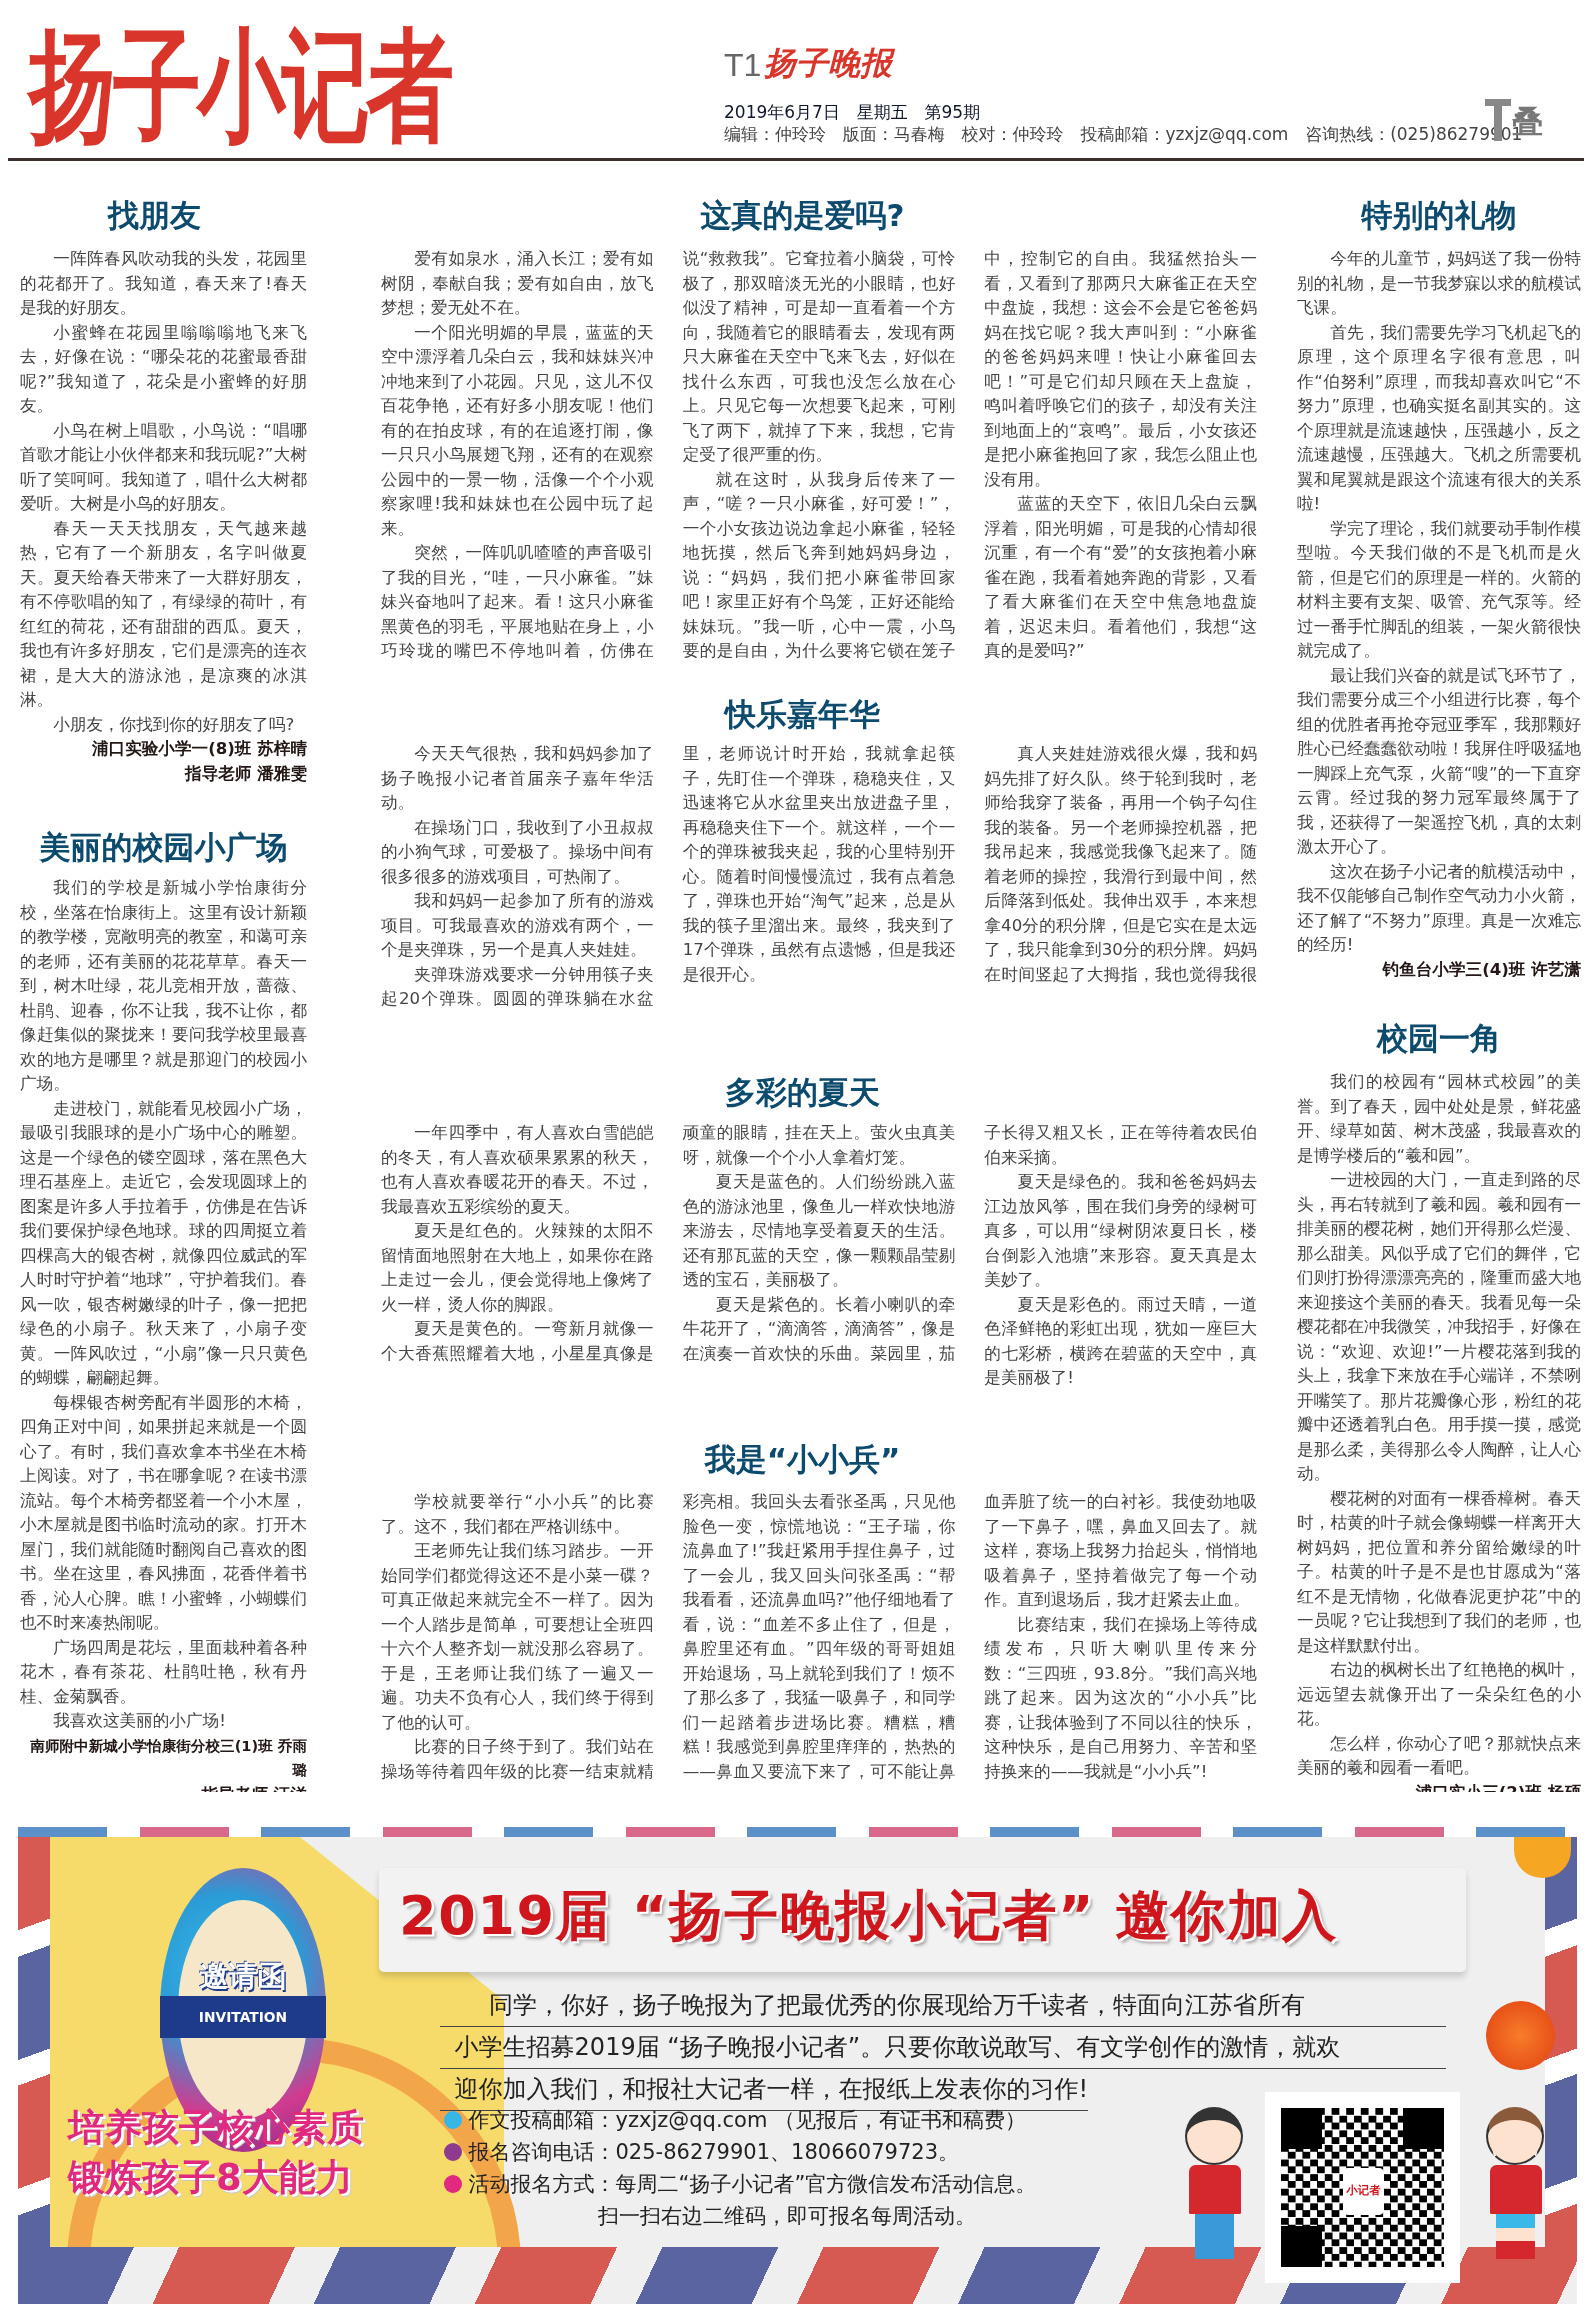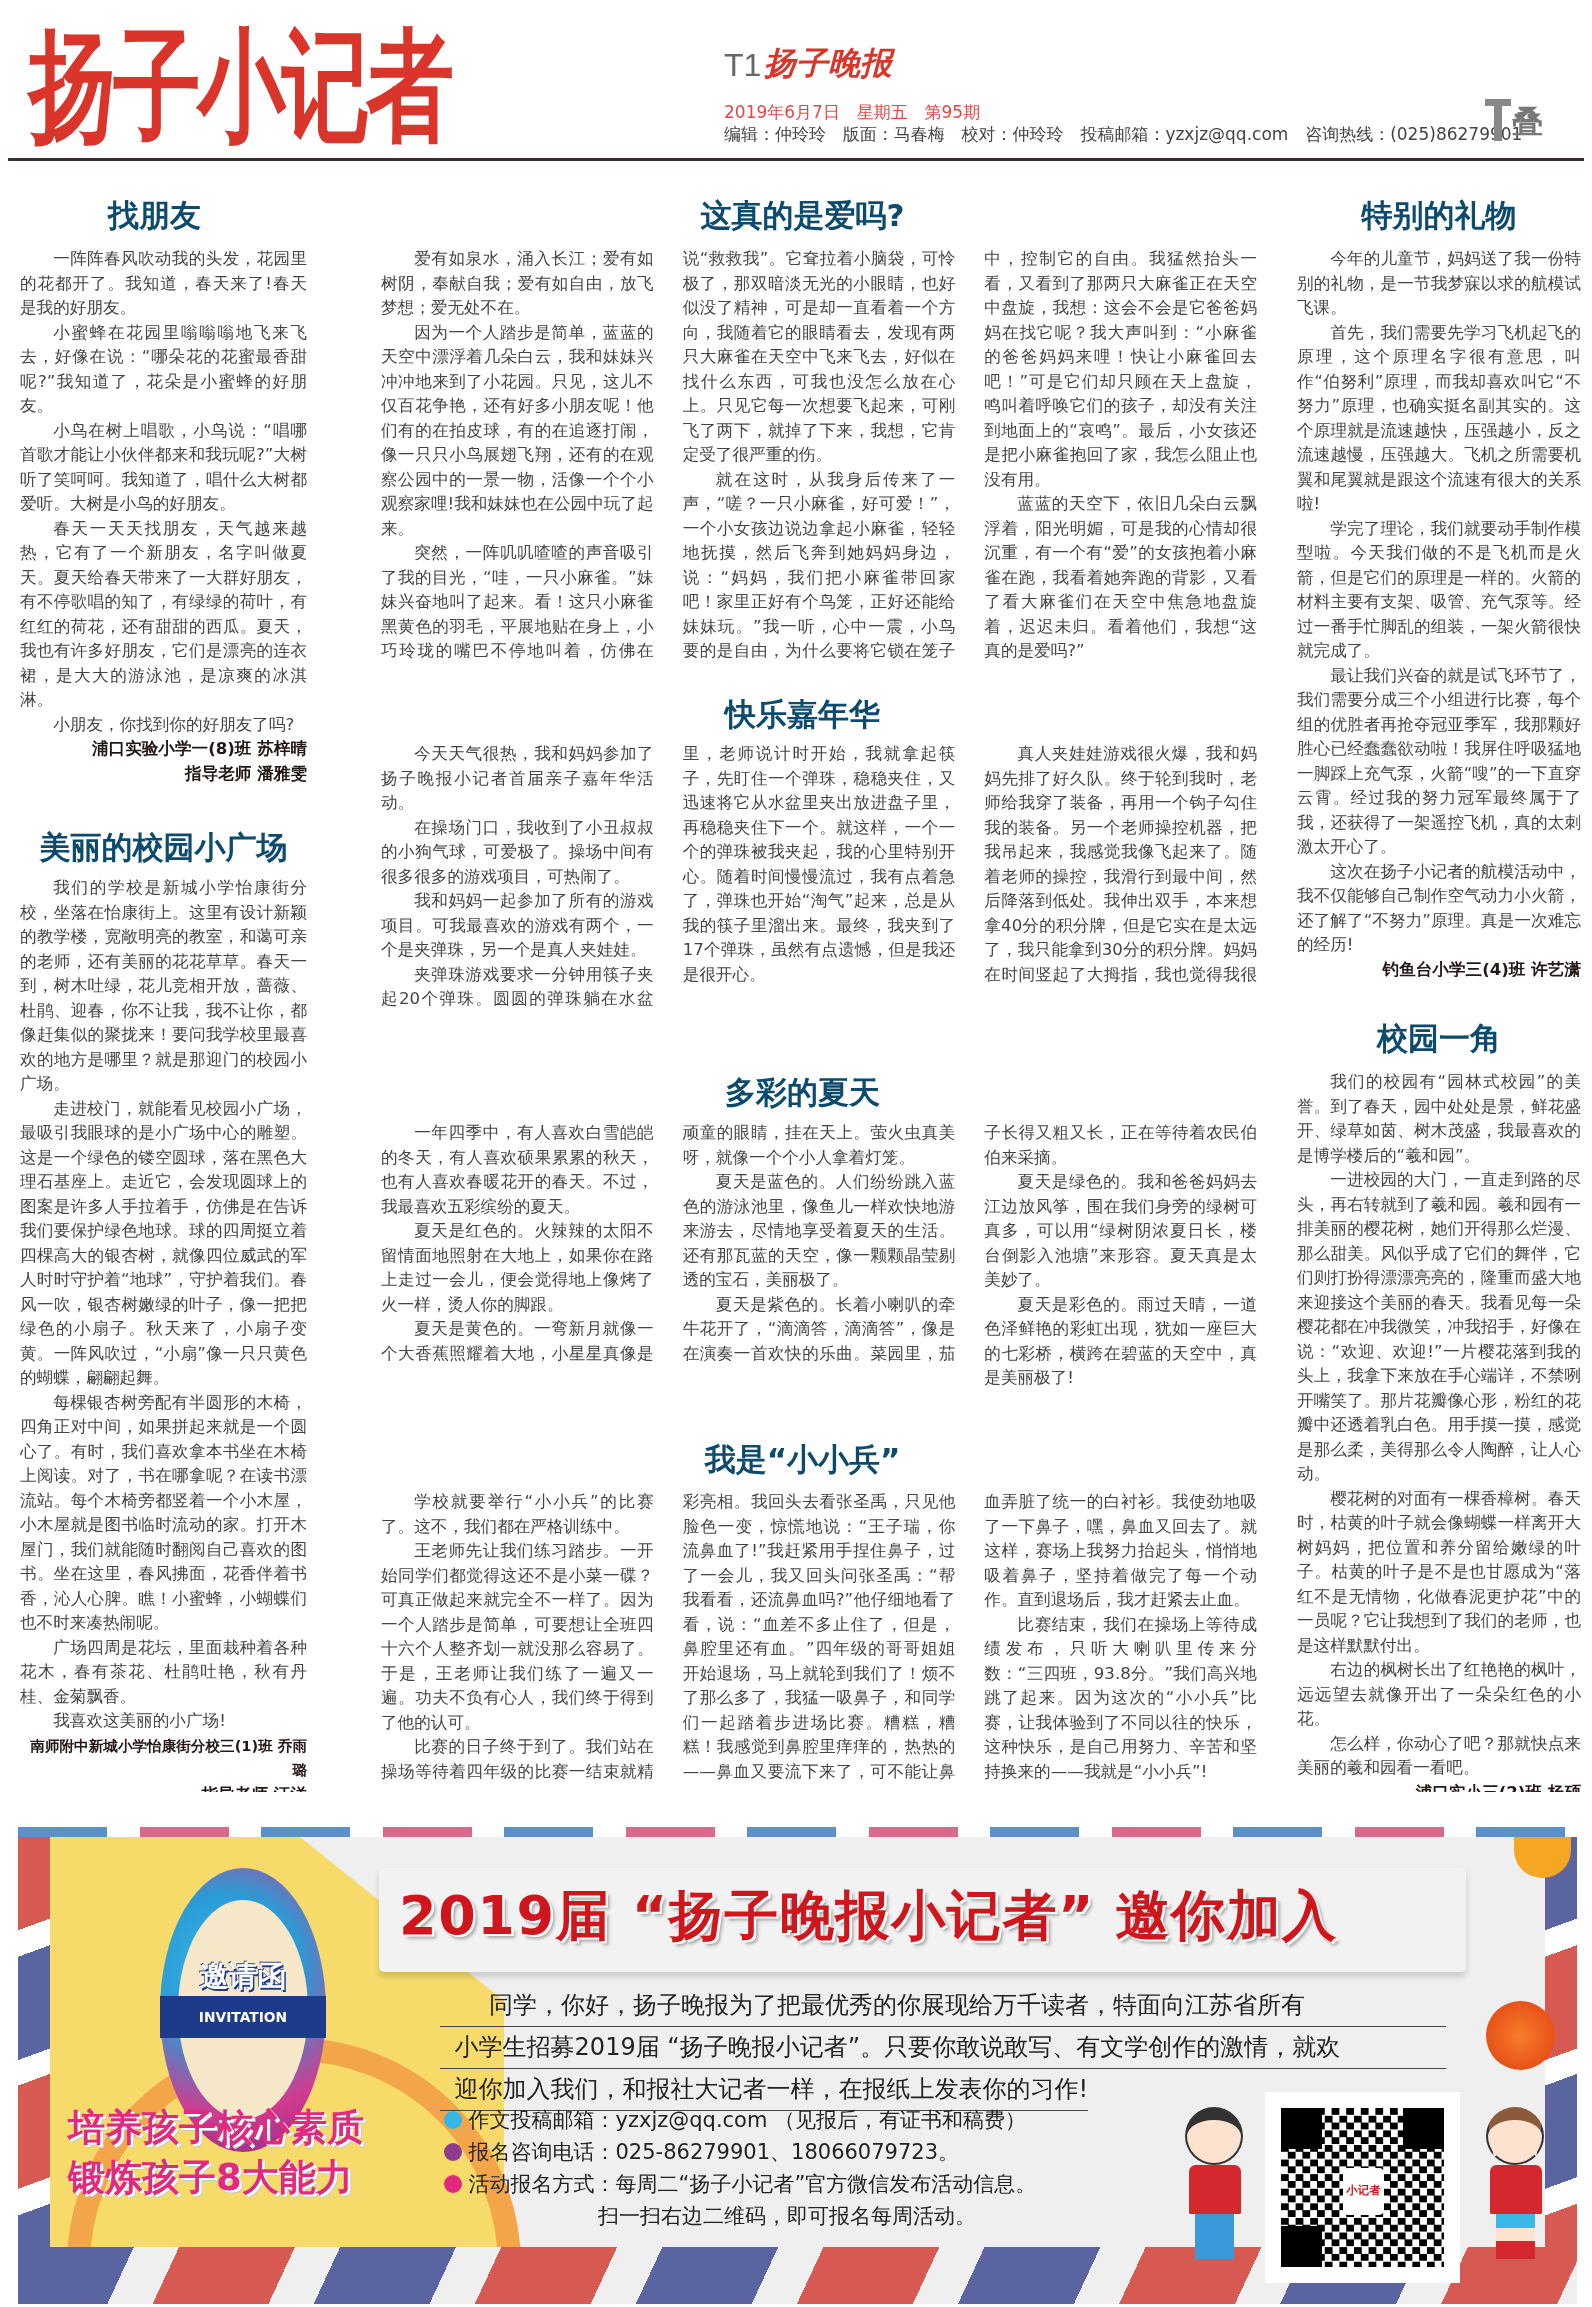--- a/index.html
+++ b/index.html
@@ -2,21 +2,21 @@
 <html style="font-size:13px"><head>
 <meta charset="utf-8">
 <style>
 *{box-sizing:border-box;margin:0;padding:0}
 html,body{width:1593px;height:2307px;background:#fff;overflow:hidden}
 body{font-family:"DejaVu Sans","Liberation Sans",sans-serif;color:#333;position:relative}
 .masthead{position:absolute;left:0;top:0;width:1593px;height:154px}
 .mast-title{position:absolute;left:29px;top:19.5px;font-family:"DejaVu Serif","Liberation Serif",serif;font-size:122px;line-height:130px;color:#d9352a;letter-spacing:-4.9px;transform:scaleX(0.72);transform-origin:left top;font-weight:bold}
 .mast-t1{position:absolute;left:724px;top:47px;font-size:32px;color:#666;font-family:"Liberation Sans",sans-serif}
 .mast-logo{position:absolute;left:764px;top:42px;font-size:32px;color:#d9352a;font-style:italic;font-family:"DejaVu Serif",serif;font-weight:bold}
-.mast-line1{position:absolute;left:724px;top:101px;font-size:17px;color:#ef4444;word-spacing:11.4px}
+.mast-line1{position:absolute;left:724px;top:101px;font-size:17px;color:#0f172a;word-spacing:11.4px}
 .mast-line2{position:absolute;left:724px;top:123px;font-size:17px;color:#444}
 .mast-line2 span{margin-right:11.4px}
 .mast-T{position:absolute;left:1494px;top:99px;width:8px;height:42px;background:#888}
 .mast-T:before{content:"";position:absolute;left:-9px;top:0;width:26px;height:6.5px;background:#888}
 .mast-stack{position:absolute;left:1512px;top:101px;font-size:31px;color:#777;font-weight:bold}
 .rule{position:absolute;left:8px;top:158px;width:1576px;height:3.2px;background:#3a2f2c}
 
 .article-title{position:absolute;font-size:31px;font-weight:bold;color:#0c4a6e;text-align:center}
 .col{position:absolute;font-size:16.6px;line-height:24.5px;color:#444;text-align:justify;overflow:hidden}
 .col p{text-indent:2em}
@@ -100,21 +100,21 @@
   <p>每棵银杏树旁配有半圆形的木椅，四角正对中间，如果拼起来就是一个圆心了。有时，我们喜欢拿本书坐在木椅上阅读。对了，书在哪拿呢？在读书漂流站。每个木椅旁都竖着一个小木屋，小木屋就是图书临时流动的家。打开木屋门，我们就能随时翻阅自己喜欢的图书。坐在这里，春风拂面，花香伴着书香，沁人心脾。瞧！小蜜蜂，小蝴蝶们也不时来凑热闹呢。</p>
   <p>广场四周是花坛，里面栽种着各种花木，春有茶花、杜鹃吐艳，秋有丹桂、金菊飘香。</p>
   <p>我喜欢这美丽的小广场!</p>
   <p class="byline" style="font-size:14.6px">南师附中新城小学怡康街分校三(1)班  乔雨璐</p>
   <p class="byline">指导老师  汪洋</p>
 </div>
 
 <div class="article-title" style="left:616px;top:195px;width:373px">这真的是爱吗?</div>
 <div class="col" style="left:381px;top:247px;width:876px;height:422px;column-count:3;column-gap:29px">
   <p>爱有如泉水，涌入长江；爱有如树阴，奉献自我；爱有如自由，放飞梦想；爱无处不在。</p>
-  <p>因为一个人踏步是简单，蓝蓝的天空中漂浮着几朵白云，我和妹妹兴冲冲地来到了小花园。只见，这儿不仅百花争艳，还有好多小朋友呢！他们有的在拍皮球，有的在追逐打闹，像一只只小鸟展翅飞翔，还有的在观察公园中的一景一物，活像一个个小观察家哩!我和妹妹也在公园中玩了起来。</p>
+  <p>一个阳光明媚的早晨，蓝蓝的天空中漂浮着几朵白云，我和妹妹兴冲冲地来到了小花园。只见，这儿不仅百花争艳，还有好多小朋友呢！他们有的在拍皮球，有的在追逐打闹，像一只只小鸟展翅飞翔，还有的在观察公园中的一景一物，活像一个个小观察家哩!我和妹妹也在公园中玩了起来。</p>
   <p>突然，一阵叽叽喳喳的声音吸引了我的目光，“哇，一只小麻雀。”妹妹兴奋地叫了起来。看！这只小麻雀黑黄色的羽毛，平展地贴在身上，小巧玲珑的嘴巴不停地叫着，仿佛在说“救救我”。它耷拉着小脑袋，可怜极了，那双暗淡无光的小眼睛，也好似没了精神，可是却一直看着一个方向，我随着它的眼睛看去，发现有两只大麻雀在天空中飞来飞去，好似在找什么东西，可我也没怎么放在心上。只见它每一次想要飞起来，可刚飞了两下，就掉了下来，我想，它肯定受了很严重的伤。</p>
   <p>就在这时，从我身后传来了一声，“嗟？一只小麻雀，好可爱！”，一个小女孩边说边拿起小麻雀，轻轻地抚摸，然后飞奔到她妈妈身边，说：“妈妈，我们把小麻雀带回家吧！家里正好有个鸟笼，正好还能给妹妹玩。”我一听，心中一震，小鸟要的是自由，为什么要将它锁在笼子中，控制它的自由。我猛然抬头一看，又看到了那两只大麻雀正在天空中盘旋，我想：这会不会是它爸爸妈妈在找它呢？我大声叫到：“小麻雀的爸爸妈妈来哩！快让小麻雀回去吧！”可是它们却只顾在天上盘旋，鸣叫着呼唤它们的孩子，却没有关注到地面上的“哀鸣”。最后，小女孩还是把小麻雀抱回了家，我怎么阻止也没有用。</p>
   <p>蓝蓝的天空下，依旧几朵白云飘浮着，阳光明媚，可是我的心情却很沉重，有一个有“爱”的女孩抱着小麻雀在跑，我看着她奔跑的背影，又看了看大麻雀们在天空中焦急地盘旋着，迟迟未归。看着他们，我想“这真的是爱吗?”</p>
 
 </div>
 
 <div class="article-title" style="left:616px;top:694px;width:373px">快乐嘉年华</div>
 <div class="col" style="left:381px;top:742px;width:876px;height:292px;column-count:3;column-gap:29px">
   <p>今天天气很热，我和妈妈参加了扬子晚报小记者首届亲子嘉年华活动。</p>
   <p>在操场门口，我收到了小丑叔叔的小狗气球，可爱极了。操场中间有很多很多的游戏项目，可热闹了。</p>

